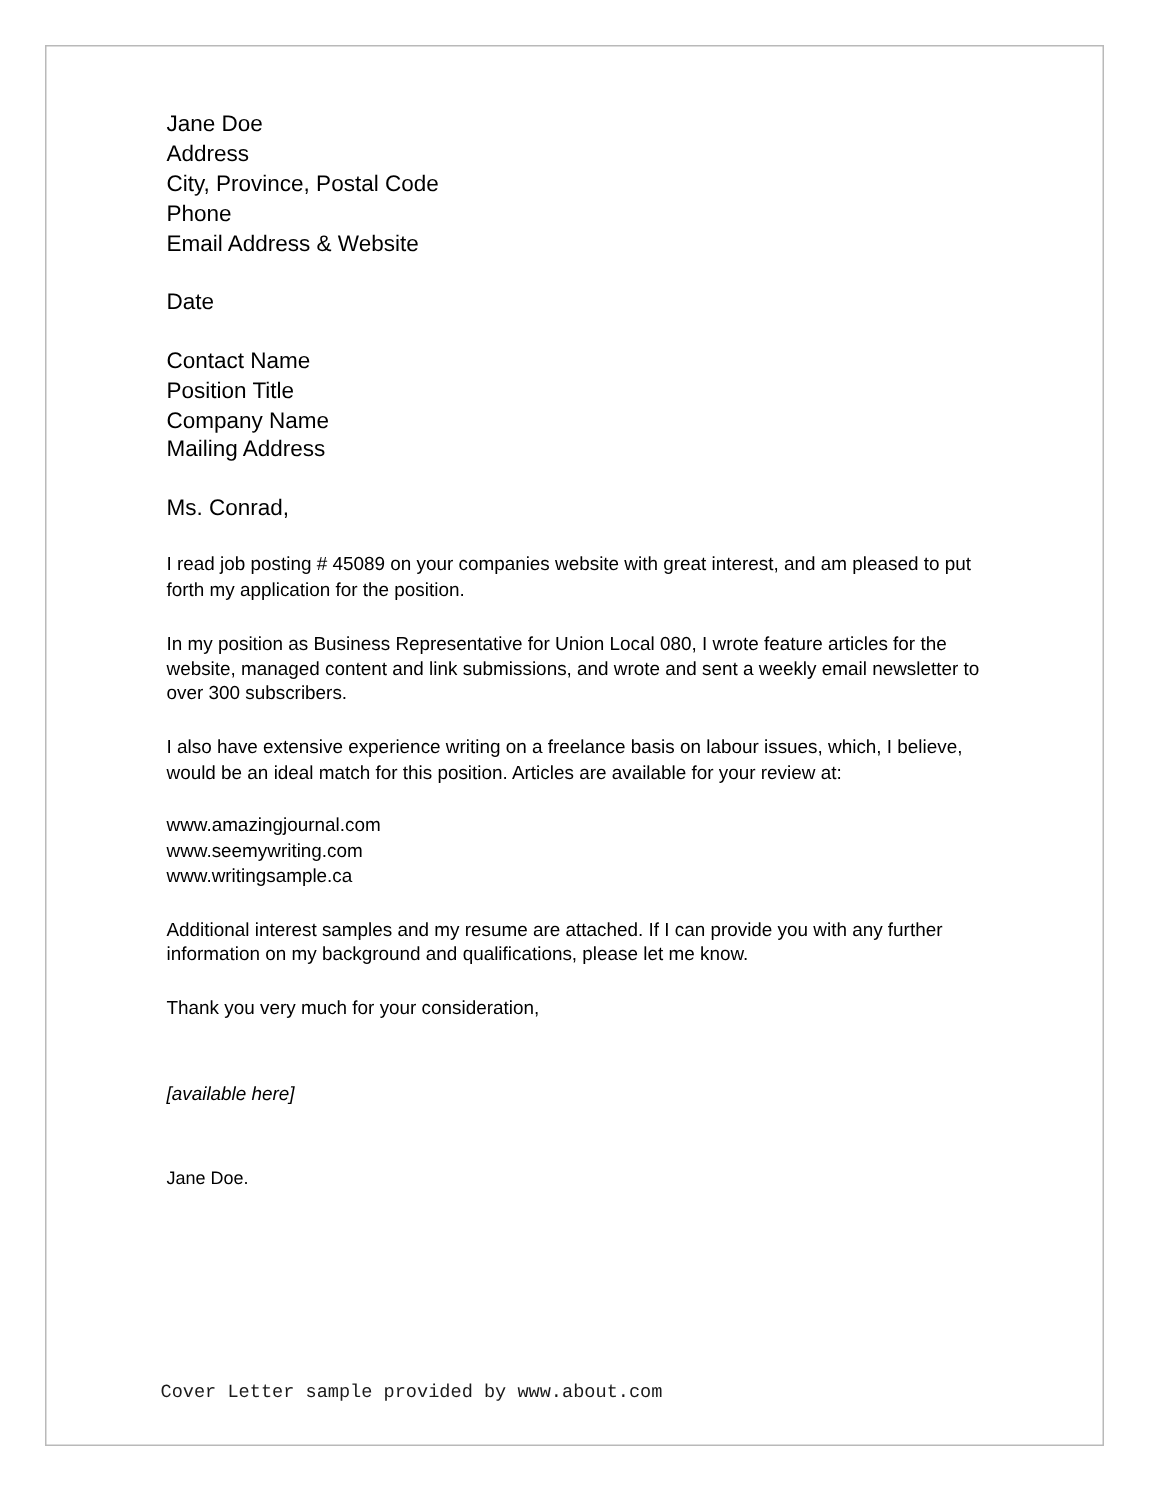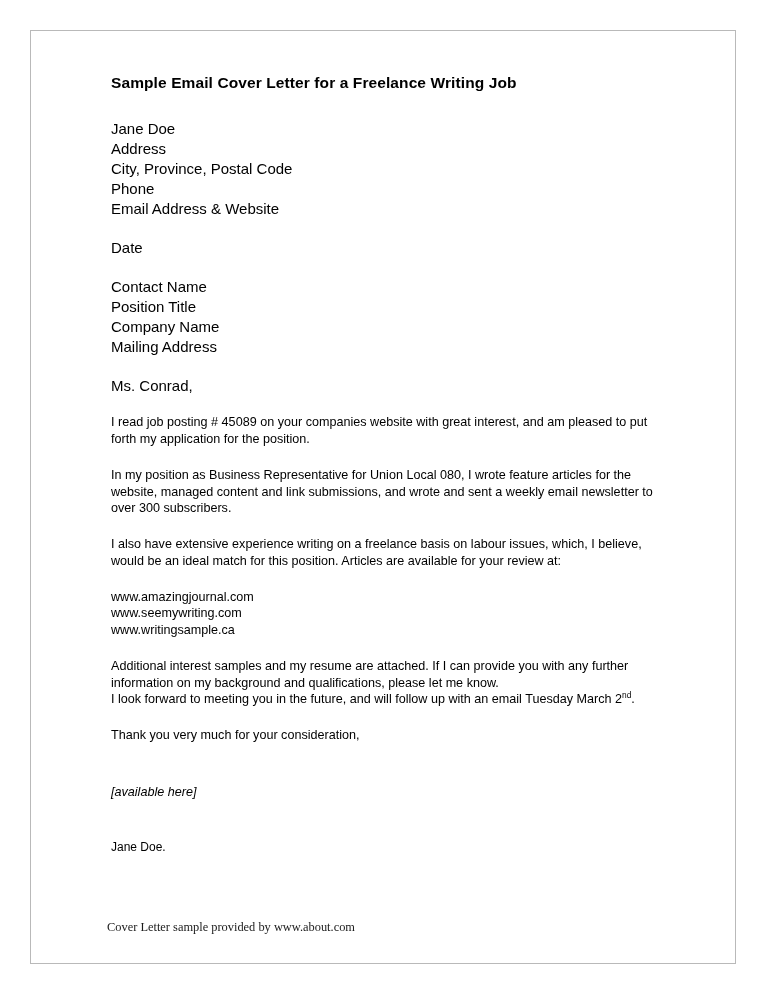--- a/index.html
+++ b/index.html
@@ -79,32 +79,31 @@
   }
   sup {
     font-size: 8.4px;
     vertical-align: super;
     line-height: 0;
   }
   .footer {
     position: absolute;
     left: 76px;
     bottom: 28px;
-    font-family: Liberation Serif, serif;
+    font-family: Liberation Mono, monospace;
     font-size: 12.4px;
     color: #1a1a1a;
   }
 </style>
 </head>
 <body>
 
 <div class="page">
   <div class="inner">
 
-    <h1 class="doc-title">Sample Email Cover Letter for a Freelance Writing Job</h1>
 
     <div class="block">Jane Doe
 Address
 City, Province, Postal Code
 Phone
 Email Address &amp; Website</div>
 
     <div class="block">Date</div>
 
     <div class="block">Contact Name
@@ -121,21 +120,20 @@
     <div class="para-group">
       <p class="para">I also have extensive experience writing on a freelance basis on labour issues, which, I believe, would be an ideal match for this position. Articles are available for your review at:</p>
     </div>
 
     <div class="links">www.amazingjournal.com
 www.seemywriting.com
 www.writingsample.ca</div>
 
     <div class="para-group">
       <p class="para">Additional interest samples and my resume are attached. If I can provide you with any further information on my background and qualifications, please let me know.</p>
-      <p class="para"><span>I look forward to meeting you in the future, and will follow up with an email Tuesday March 2</span><sup>nd</sup><span>.</span></p>
     </div>
 
     <p class="closing">Thank you very much for your consideration,</p>
 
     <div class="gap-lg"></div>
 
     <p class="signature">[available here]</p>
 
     <div class="gap-lg"></div>
 

